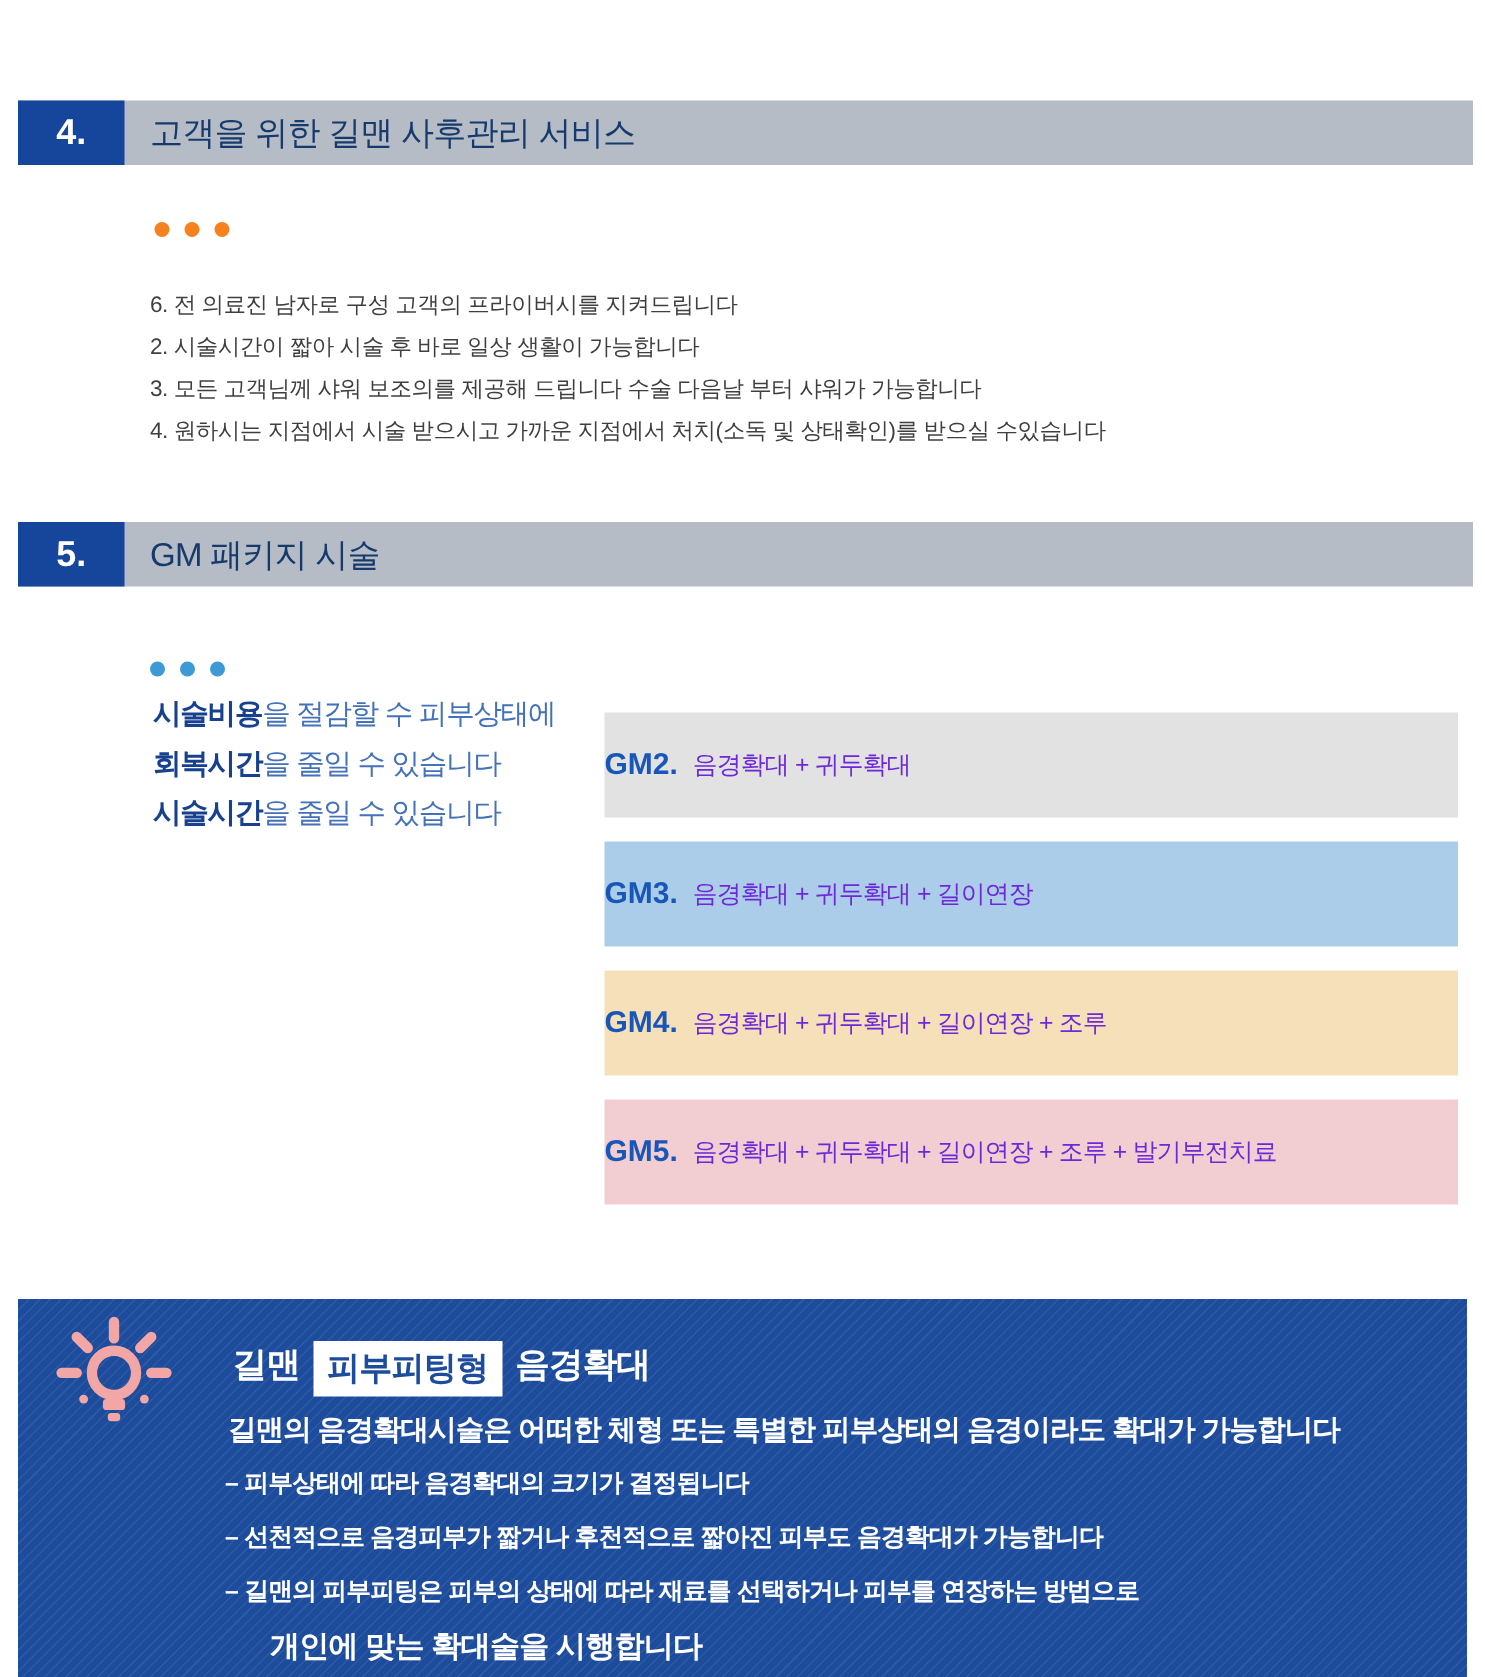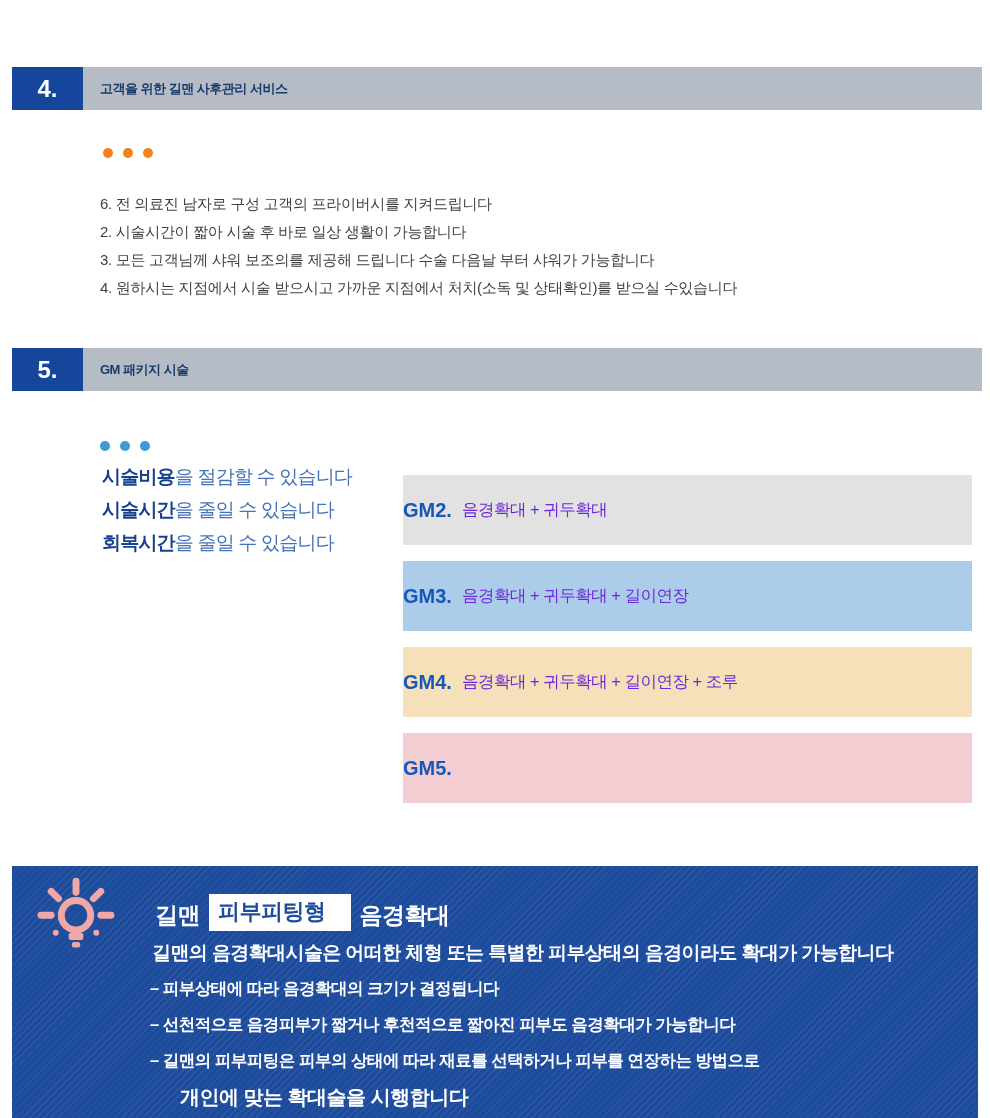--- a/index.html
+++ b/index.html
@@ -6,21 +6,21 @@
   html,body { background:#ffffff; }
   body { font-family:"Liberation Sans","DejaVu Sans",sans-serif; }
   .page { position:relative; width:990px; height:1118px; background:#ffffff; overflow:hidden; }
 
   
   .sec-header { position:absolute; left:12px; width:970px; height:43px;
                 background:#b5bcc6; display:flex; align-items:stretch; }
   .sec-num { width:71px; display:flex; align-items:center; justify-content:center;
              color:#ffffff; font-size:24px; font-weight:bold; background:#15469b; }
   .sec-title { display:flex; align-items:center; padding-left:17px;
-               color:#173a6d; font-size:13px; font-weight:bold; letter-spacing:-0.5px; }
+               color:#173a6d; font-size:22px; font-weight:normal; letter-spacing:-0.5px; }
 
   
   .dots { position:absolute; display:flex; gap:10px; }
   .dot { width:10px; height:10px; border-radius:50%; }
 
   
   .svc-list { position:absolute; left:100px; top:190px; }
   .svc-item { font-size:15px; line-height:28px; color:#3f3f3f; letter-spacing:-0.3px; }
 
   
@@ -35,23 +35,23 @@
   .pkg-label { color:#1857b8; font-size:20px; font-weight:800; margin-right:10px; }
   .pkg-desc { color:#6d28d9; font-size:16.5px; letter-spacing:-0.5px; }
 
   
   .panel { position:absolute; left:12px; top:866px; width:966px; height:252px;
            background-color:#1d4c9c;
            background-image:repeating-linear-gradient(135deg,
              rgba(255,255,255,0.07) 0px, rgba(255,255,255,0.07) 1px,
              rgba(0,0,0,0) 1px, rgba(0,0,0,0) 5px); }
   .bulb { position:absolute; left:18px; top:6px; width:92px; height:92px; }
-  .panel-title { position:absolute; left:143px; top:28px; display:flex; align-items:flex-end;
+  .panel-title { position:absolute; left:143px; top:28px; display:flex; align-items:flex-start;
                  gap:9px; color:#ffffff; font-size:23px; font-weight:bold; letter-spacing:-0.5px; }
-  .panel-badge { background:#ffffff; color:#1d4c9c; padding:3px 25px 4px 9px; font-size:22px; }
+  .panel-badge { background:#ffffff; color:#1d4c9c; padding:3px 9px 4px 9px; font-size:22px; }
   .panel-subtitle { position:absolute; left:140px; top:74px; color:#ffffff;
                     font-size:19px; font-weight:bold; letter-spacing:-0.6px;text-align:right; }
   .panel-bullet { position:absolute; left:138px; color:#ffffff; font-size:16.5px;
                   font-weight:bold; letter-spacing:-0.5px; }
   .panel-cont { position:absolute; left:168px; color:#ffffff; font-size:20px;
                 font-weight:bold; letter-spacing:-0.5px; }
 </style>
 </head>
 <body>
 
@@ -81,45 +81,46 @@
   </div>
 
   <div class="dots" style="left:100px; top:441px">
     <span class="dot" style="background-color: rgb(62, 154, 213);"></span>
     <span class="dot" style="background-color: rgb(62, 154, 213);"></span>
     <span class="dot" style="background-color: rgb(62, 154, 213);"></span>
   </div>
 
   <div class="benefits">
     <div class="benefit">
-      <b>시술비용</b><span>을 절감할 수 있습니다</span>
+      <b>시술비용</b><span>을 절감할 수 피부상태에</span>
+    </div>
+    <div class="benefit">
+      <b>회복시간</b><span>을 줄일 수 있습니다</span>
     </div>
     <div class="benefit">
       <b>시술시간</b><span>을 줄일 수 있습니다</span>
-    </div>
-    <div class="benefit">
-      <b>회복시간</b><span>을 줄일 수 있습니다</span>
     </div>
   </div>
 
   <div class="packages">
     <div class="pkg" style="background-color: rgb(226, 226, 226);">
       <span class="pkg-label">GM2.</span>
       <span class="pkg-desc">음경확대 + 귀두확대</span>
     </div>
     <div class="pkg" style="background-color: rgb(172, 205, 233);">
       <span class="pkg-label">GM3.</span>
       <span class="pkg-desc">음경확대 + 귀두확대 + 길이연장</span>
     </div>
     <div class="pkg" style="background-color: rgb(246, 224, 186);">
       <span class="pkg-label">GM4.</span>
       <span class="pkg-desc">음경확대 + 귀두확대 + 길이연장 + 조루</span>
     </div>
     <div class="pkg" style="background-color: rgb(242, 206, 210);">
       <span class="pkg-label">GM5.</span>
+      <span class="pkg-desc">음경확대 + 귀두확대 + 길이연장 + 조루 + 발기부전치료</span>
     </div>
   </div>
 
   <div class="panel">
     <svg class="bulb" viewBox="0 0 100 100">
       <g stroke="#f2a7a6" stroke-width="7.5" fill="none" stroke-linecap="round">
         <circle cx="50" cy="47" r="16"></circle>
         <line x1="50" y1="22" x2="50" y2="10"></line>
         <line x1="31" y1="29" x2="23" y2="21"></line>
         <line x1="69" y1="29" x2="77" y2="21"></line>

